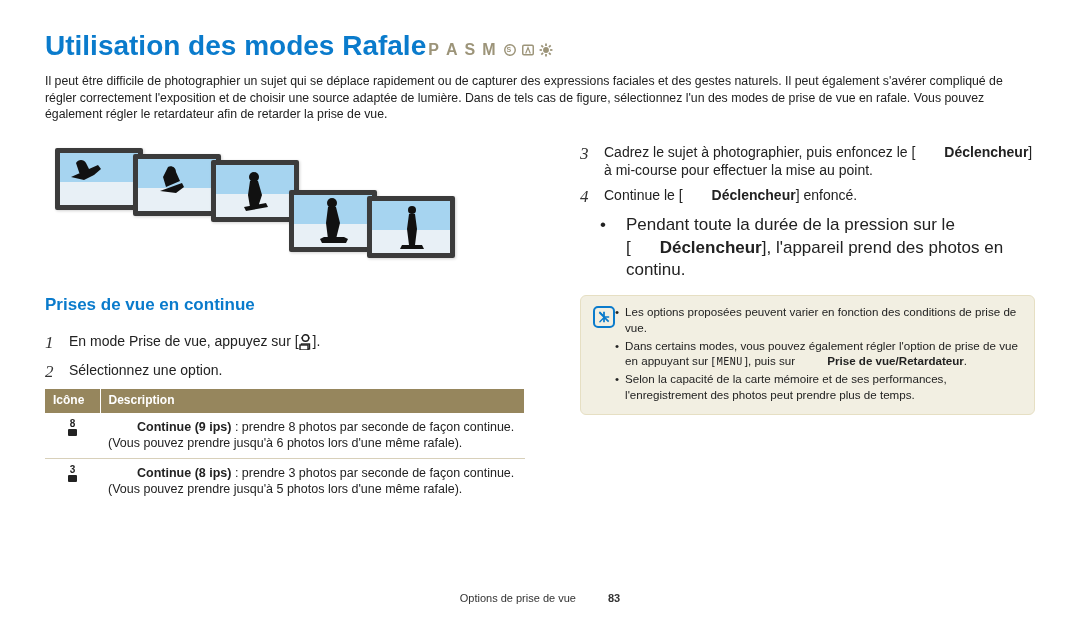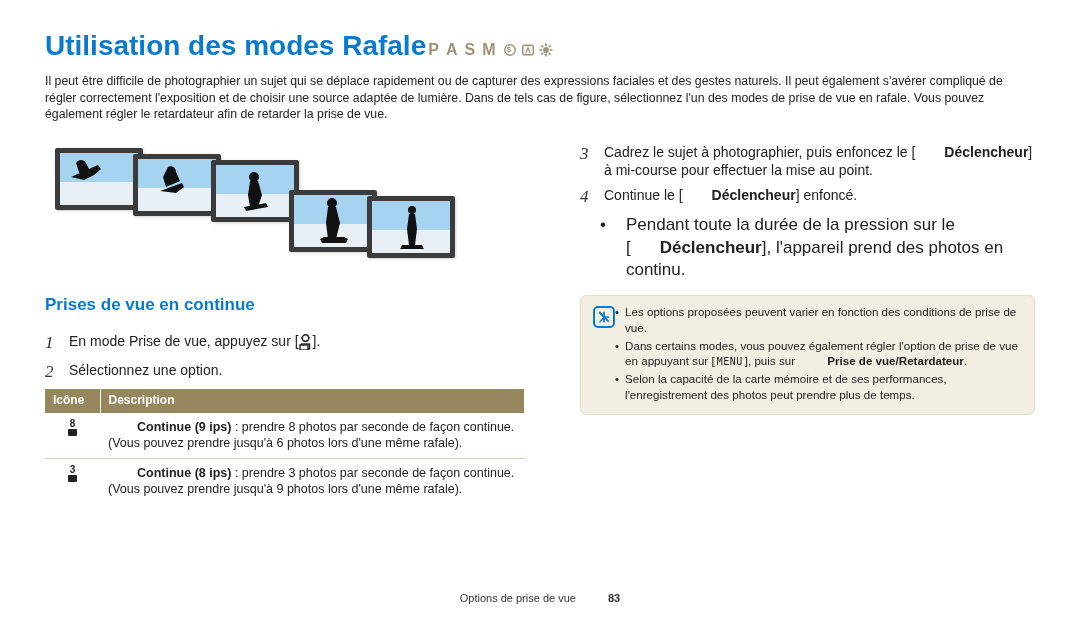--- a/index.html
+++ b/index.html
@@ -209,21 +209,21 @@
         </td>
         <td>
           <b>Continue (9 ips)</b><span> : prendre 8 photos par seconde de façon continue. (Vous pouvez prendre jusqu'à 6 photos lors d'une même rafale).</span>
         </td>
       </tr>
       <tr class="sep">
         <td class="cell-icon">
           <span class="small-icon"><span>3</span><br><span class="sq"></span></span>
         </td>
         <td>
-          <b>Continue (8 ips)</b><span> : prendre 3 photos par seconde de façon continue. (Vous pouvez prendre jusqu'à 9 photos lors d'une même rafale).</span>
+          <b>Continue (8 ips)</b><span> : prendre 3 photos par seconde de façon continue. (Vous pouvez prendre jusqu'à 5 photos lors d'une même rafale).</span>
         </td>
       </tr>
     </tbody>
       </table>
   </div>
 
   <div class="col-right">
     <div class="step">
       <div class="step-num">3</div>
       <div class="step-text">

